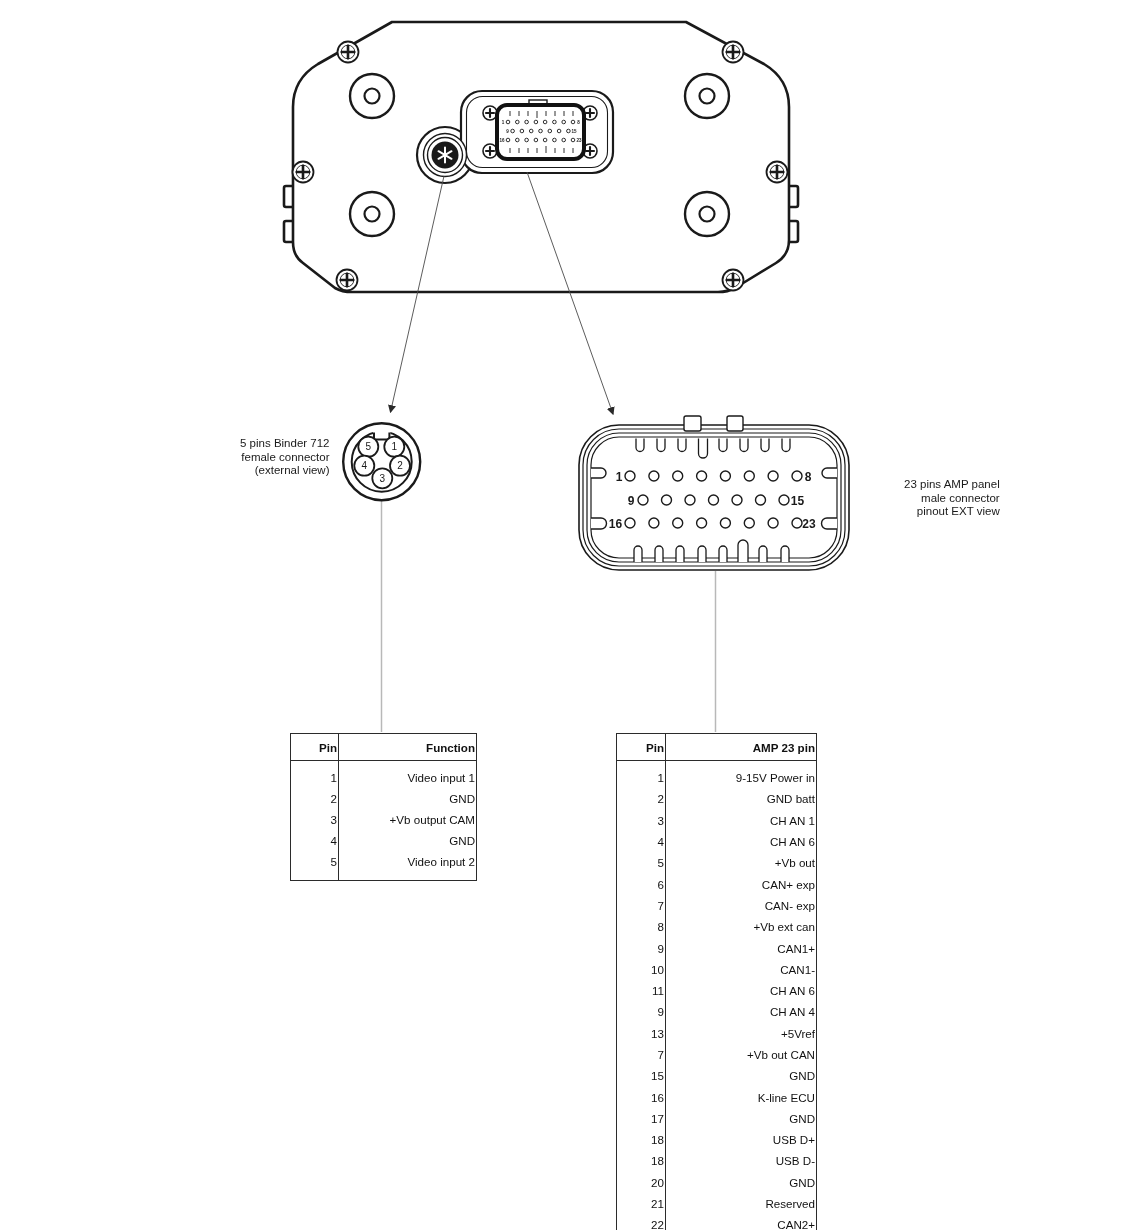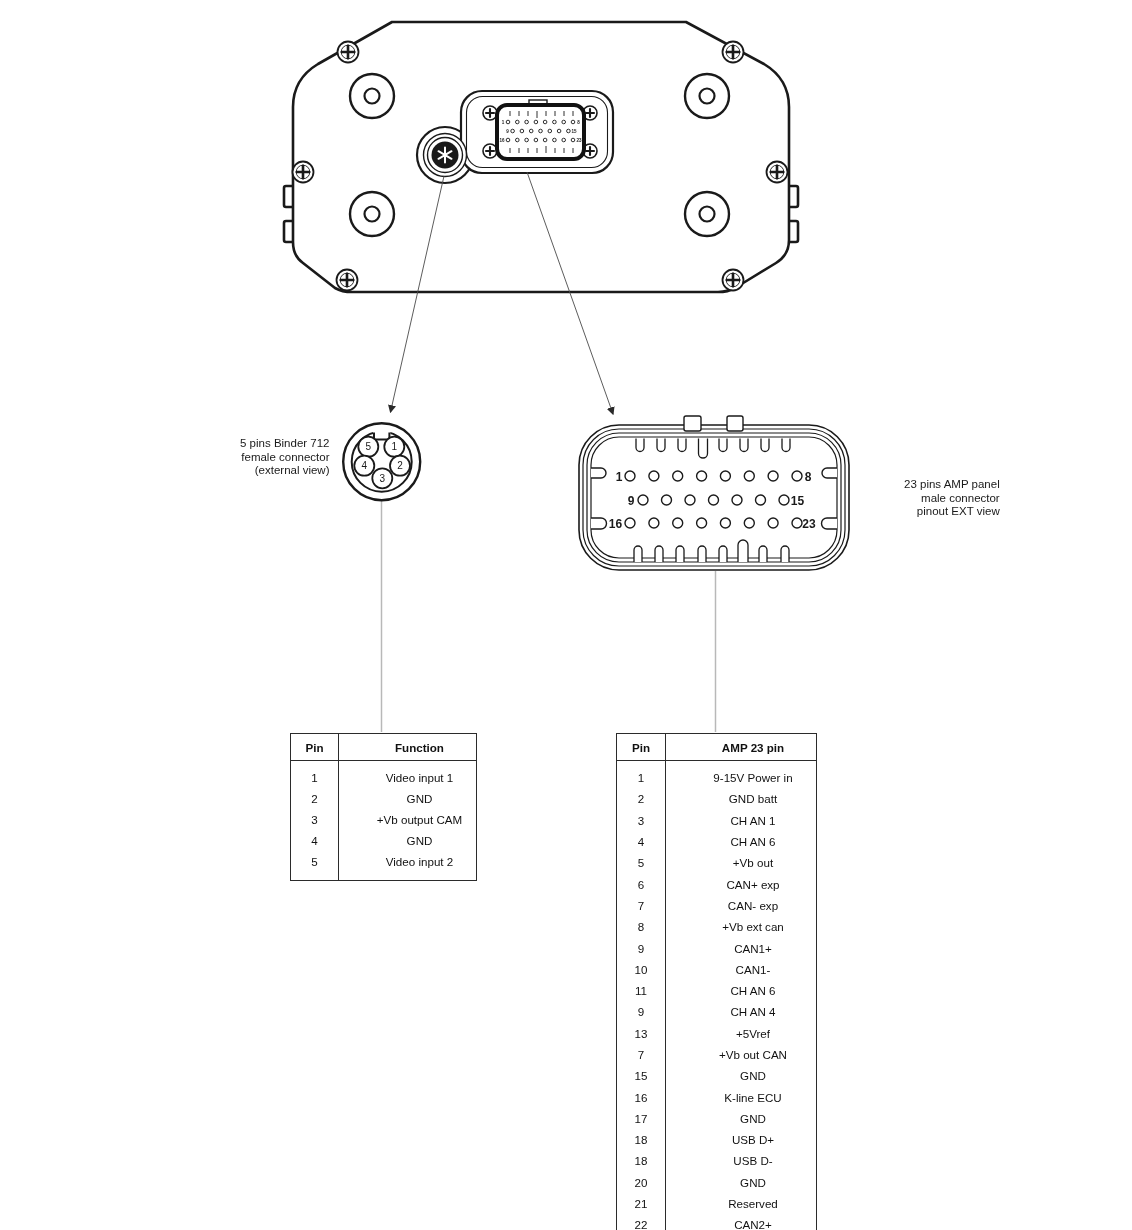--- a/index.html
+++ b/index.html
@@ -6,22 +6,22 @@
   body{width:1132px;height:1230px;position:relative;font-family:"Liberation Sans","DejaVu Sans",sans-serif;color:#111;}
   svg text{font-family:"Liberation Sans","DejaVu Sans",sans-serif;}
   .stage{position:absolute;left:0;top:0;width:1132px;height:1230px;}
   .label{position:absolute;font-size:11.5px;line-height:13.5px;color:#1a1a1a;text-align:right;}
   .label div{white-space:nowrap;}
   #binder-label{left:240px;top:437px;}
   #amp-label{left:864px;top:478px;margin-left:40px;}
   table.pintab{position:absolute;border-collapse:collapse;table-layout:fixed;background:#fff;
     border:1.6px solid #2b2b2b;font-size:11.6px;color:#111;}
   table.pintab th{font-weight:bold;height:24px;border-bottom:1.6px solid #2b2b2b;vertical-align:middle;}
-  table.pintab th.h1, table.pintab td.c1{border-right:1.6px solid #2b2b2b;text-align:center;}
-  table.pintab th.h2, table.pintab td.c2{text-align:center;padding-left:25px;}
+  table.pintab th.h1, table.pintab td.c1{border-right:1.6px solid #2b2b2b;text-align:right;}
+  table.pintab th.h2, table.pintab td.c2{text-align:right;padding-left:25px;}
   table.pintab td{vertical-align:middle;}
   #binder-table{left:290px;top:733px;width:186px;}
   #binder-table td{height:19px;}
   #amp-table{left:616px;top:733px;width:200px;}
   #amp-table td{height:19.3px;}
   table.pintab tbody tr.first td{padding-top:7px;}
   table.pintab tbody tr.last td{padding-bottom:9px;}
   #binder-table col.c1{width:48px;} #binder-table col.c2{width:138px;}
   #amp-table col.c1{width:49px;} #amp-table col.c2{width:151px;}
 </style>

